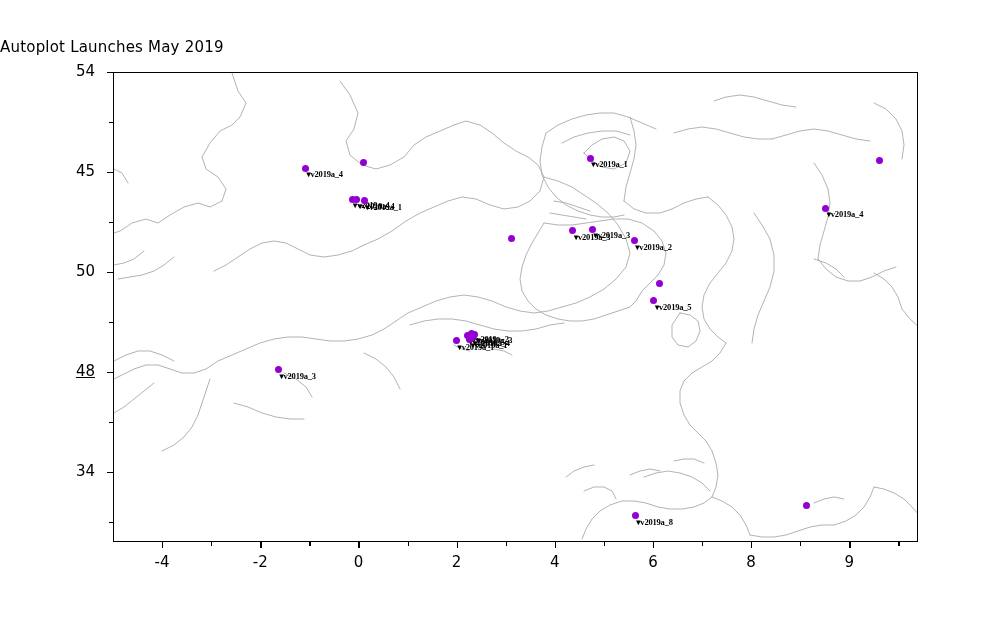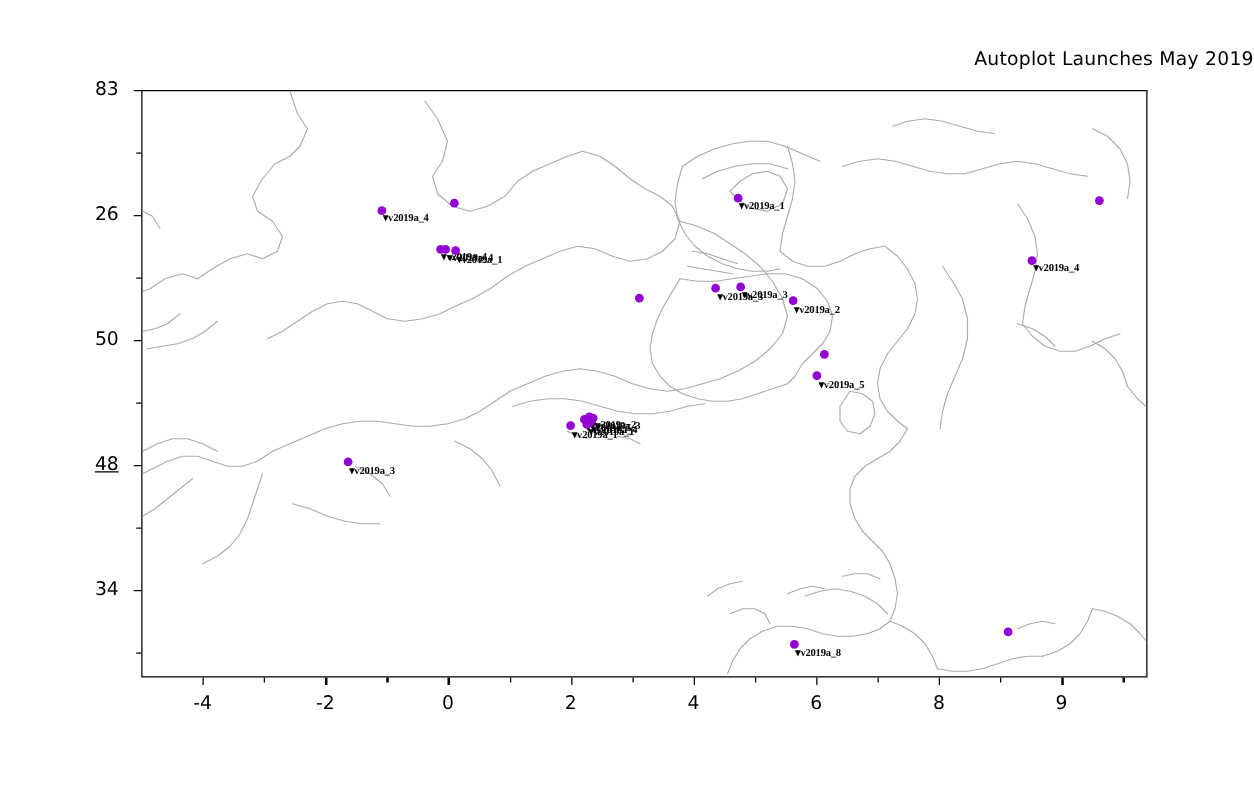--- a/index.html
+++ b/index.html
@@ -1,21 +1,21 @@
 <!DOCTYPE html>
 <html><head>
 <meta charset="utf-8">
 <style>
   html,body{margin:0;padding:0;background:#ffffff;}
   body{width:1003px;height:633px;position:relative;overflow:hidden;
        font-family:"DejaVu Sans","Liberation Sans",sans-serif;}
 
   #figure{position:absolute;left:0;top:0;width:1003px;height:633px;background:#fff;}
 
-  #title{position:absolute;left:0;top:38px;width:1003px;text-align:right;
+  #title{position:absolute;left:0;top:38px;width:1003px;text-align:left;
          font-size:15px;color:#000;letter-spacing:.2px;}
 
   
   #axes{position:absolute;left:113px;top:72px;width:805px;height:470px;
         border:1.3px solid #000;box-sizing:border-box;background:#fff;overflow:hidden;}
 
   #mapsvg{position:absolute;left:0;top:0;width:805px;height:470px;display:block;}
 
   
   .tick{position:absolute;background:#000;}
@@ -214,23 +214,23 @@
       <div class="tick xtick minor" style="left: 702.024px;"></div>
       <div class="tick xtick minor" style="left: 800.195px;"></div>
       <div class="tick xtick minor" style="left: 898.366px;"></div>
       <div class="tick ytick" style="top: 472px;"></div>
       <div class="ylab" style="top: 472px;">34</div>
       <div class="tick ytick" style="top: 372px;"></div>
       <div class="ylab" style="top: 372px; text-decoration: underline;">48</div>
       <div class="tick ytick" style="top: 272px;"></div>
       <div class="ylab" style="top: 272px;">50</div>
       <div class="tick ytick" style="top: 172px;"></div>
-      <div class="ylab" style="top: 172px;">26</div>
+      <div class="ylab" style="top: 172px;">45</div>
       <div class="tick ytick" style="top: 72px;"></div>
-      <div class="ylab" style="top: 72px;">83</div>
+      <div class="ylab" style="top: 72px;">54</div>
       <div class="tick ytick minor" style="top: 522px;"></div>
       <div class="tick ytick minor" style="top: 422px;"></div>
       <div class="tick ytick minor" style="top: 322px;"></div>
       <div class="tick ytick minor" style="top: 222px;"></div>
       <div class="tick ytick minor" style="top: 122px;"></div>
     </div>
 
 </div>
 
 </body></html>

